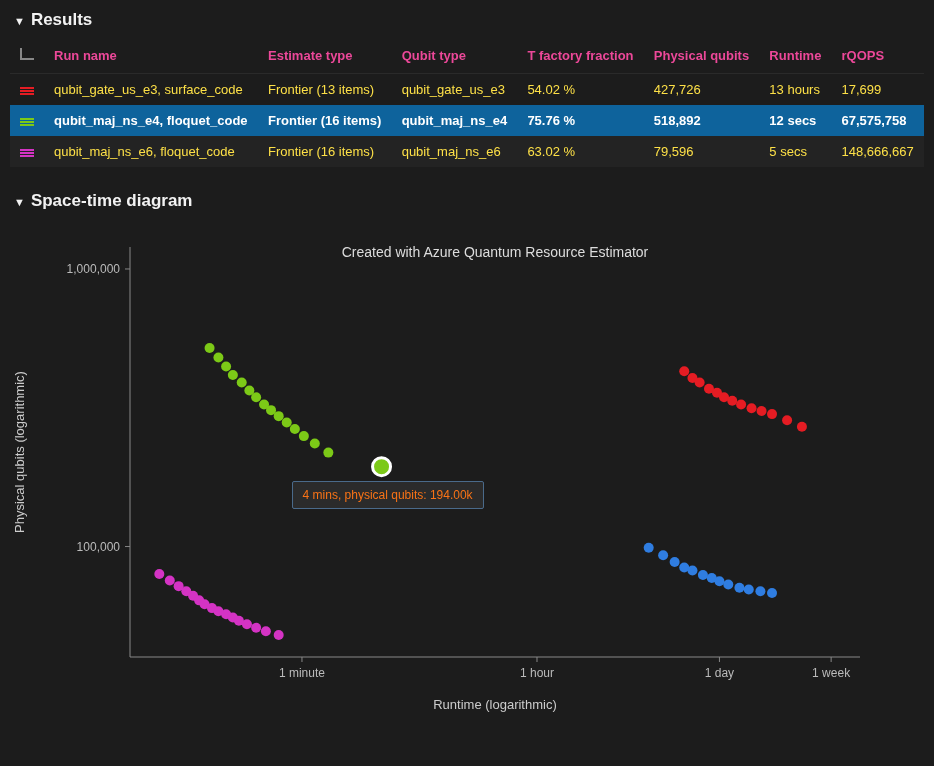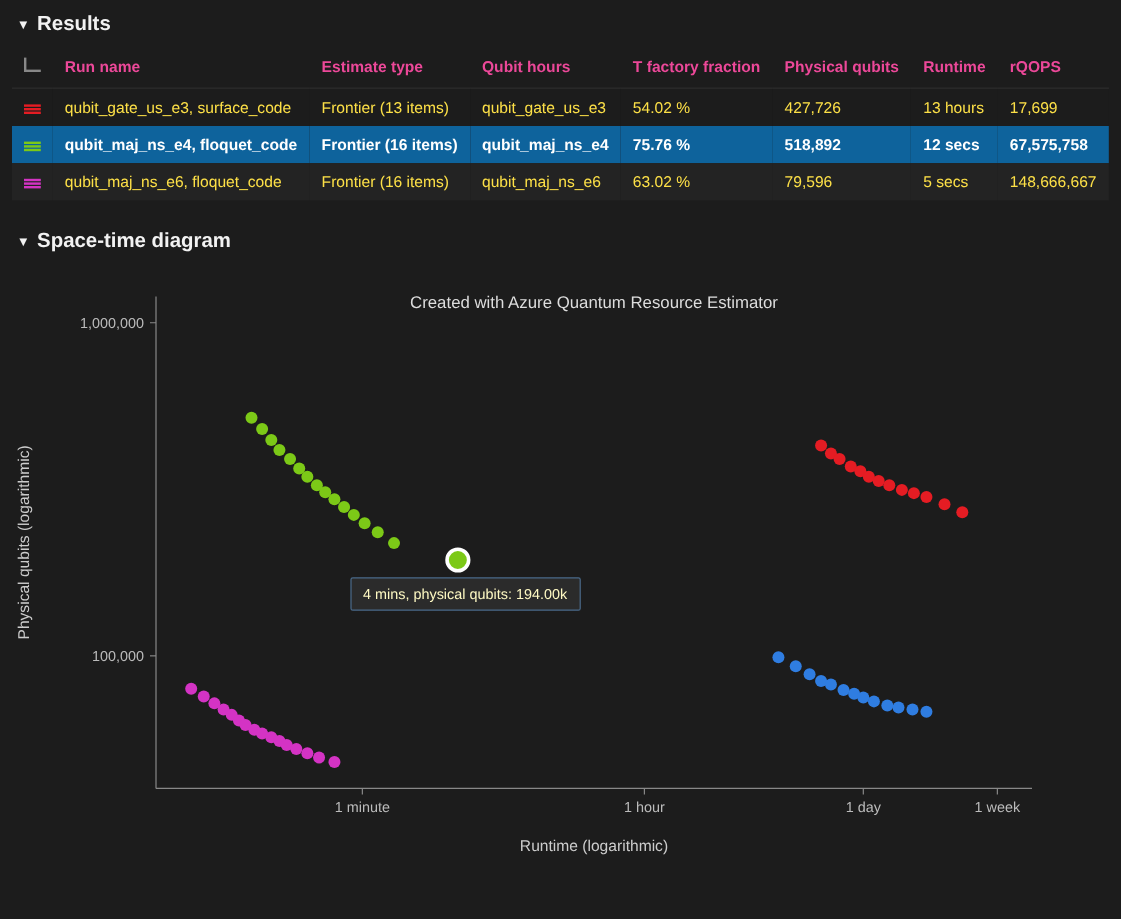--- a/index.html
+++ b/index.html
@@ -79,21 +79,21 @@
     height: 500px;
   }
   .chart-area svg { display:block; }
   .axis-label { fill:#ccc; font-size:13px; }
   .tick-label { fill:#bbb; font-size:12px; }
   .chart-title { fill:#ddd; font-size:14px; }
   .tooltip {
     position:absolute;
     background:#2b2b2b;
     border:1px solid #4a6a8a;
-    color:#fef9c3;
+    color:#f97316;
     font-size:12px;
     padding:6px 10px;
     border-radius:2px;
     pointer-events:none;
   }
 </style>
 </head>
 <body>
 
 <div class="section-header">
@@ -102,21 +102,21 @@
 </div>
 
 <table class="results-table">
   <thead>
     <tr>
       <th class="legend-cell">
         <span class="legend-icon-corner"></span>
       </th>
       <th>Run name</th>
       <th>Estimate type</th>
-      <th>Qubit hours</th>
+      <th>Qubit type</th>
       <th>T factory fraction</th>
       <th>Physical qubits</th>
       <th>Runtime</th>
       <th>rQOPS</th>
     </tr>
   </thead>
   <tbody id="results-body">
       <tr>
         <td class="legend-cell"><span class="legend-swatch"><span class="bar" style="background:#e51c23"></span><span class="bar" style="background:#e51c23"></span><span class="bar" style="background:#e51c23"></span></span></td>
         <td>qubit_gate_us_e3, surface_code</td>

